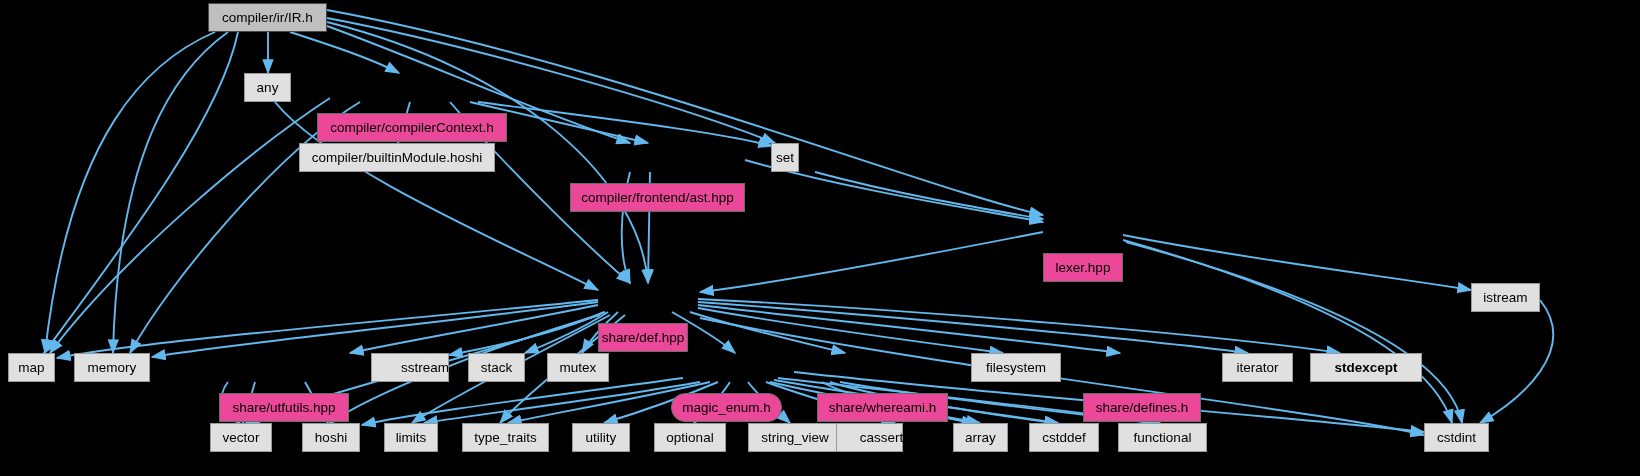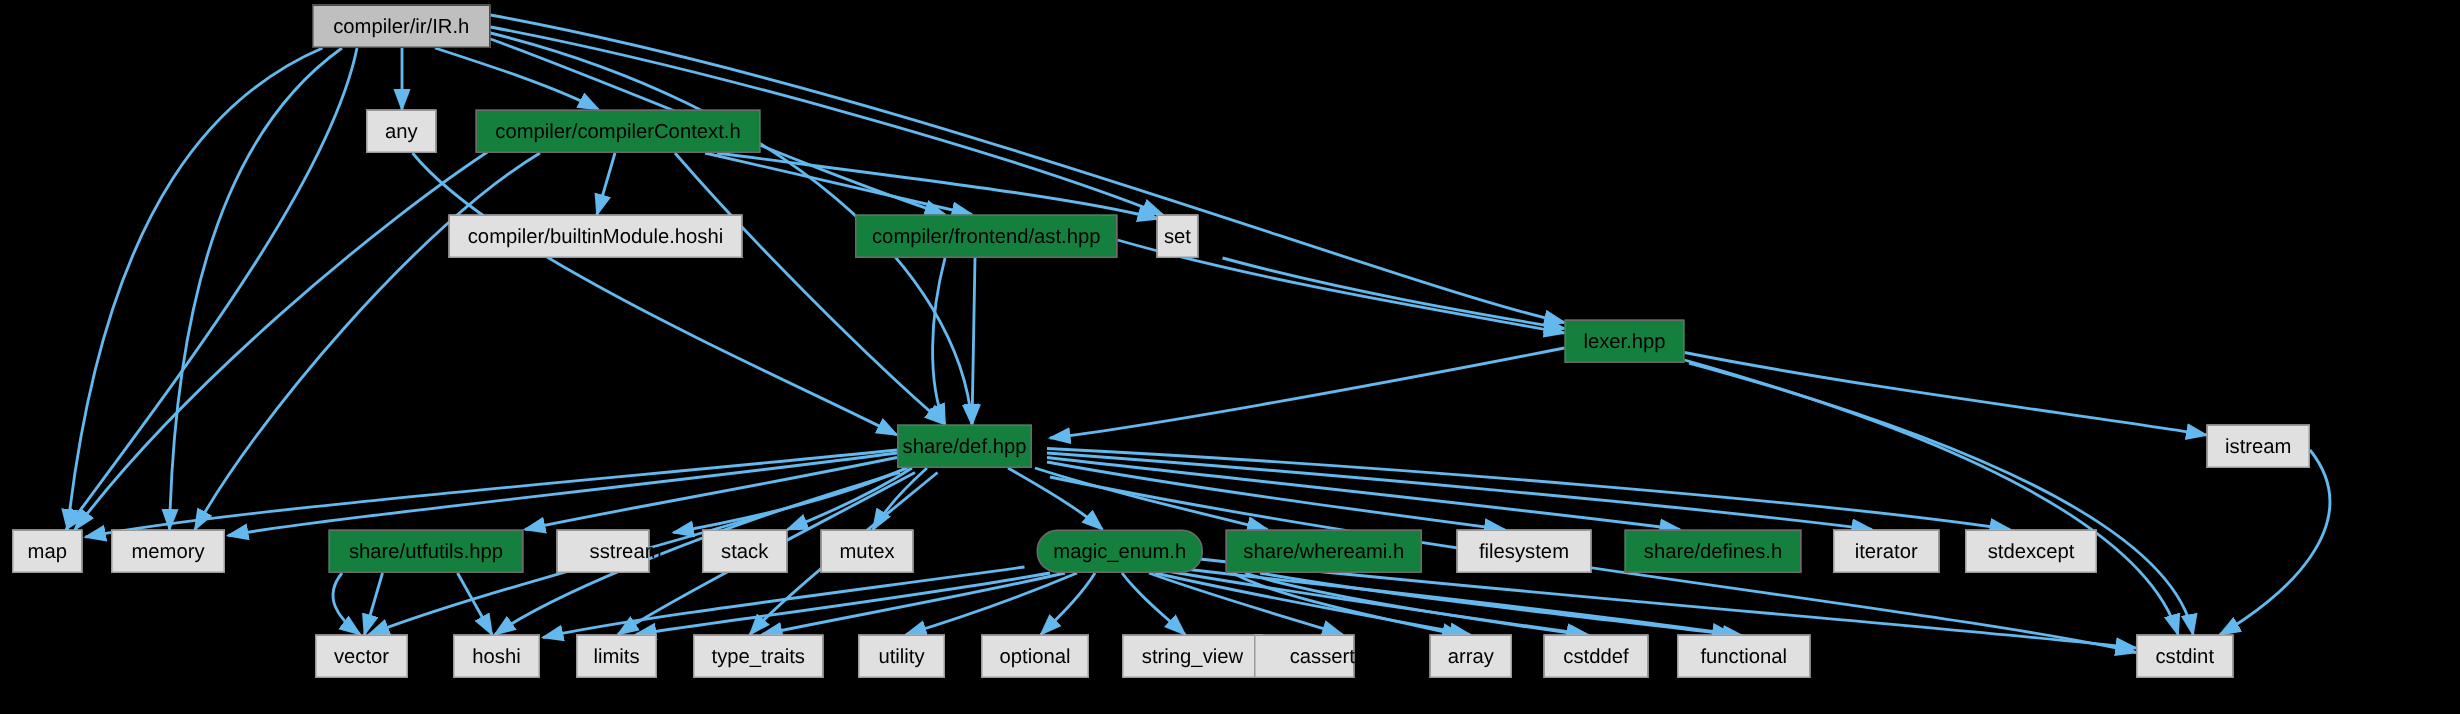--- a/index.html
+++ b/index.html
@@ -17,21 +17,21 @@
     display:flex;align-items:center;justify-content:center;
     font-size:13.5px;
     line-height:1;
     white-space:nowrap;
     height:29px;
     border:1px solid #808080;
     color:#000;
     z-index:5;
   }
   .node.sys{background:#e0e0e0;border-color:#9a9a9a;}
-  .node.proj{background:#15803d;border-color:#6b6b6b;}
+  .node.proj{background:#ec4899;border-color:#6b6b6b;margin-top:40px;}
   .node.root{background:#bfbfbf;border-color:#4a4a4a;}
 </style>
 </head>
 <body>
 
 <div id="graph-root">
   <svg class="edges" viewBox="0 0 1640 476">
     <defs>
       <marker id="arrow" markerWidth="9" markerHeight="9" refX="7.2" refY="3" orient="auto" markerUnits="strokeWidth">
         <path d="M0,0 L8,3 L0,6 z" fill="#63b8ee"></path>
@@ -129,45 +129,45 @@
       </div>
       <div class="node sys" style="left: 8px; top: 353px; width: 47px;">
         <span>map</span>
       </div>
       <div class="node sys" style="left: 74px; top: 353px; width: 76px;">
         <span>memory</span>
       </div>
       <div class="node proj" style="left: 219px; top: 353px; width: 130px;">
         <span>share/utfutils.hpp</span>
       </div>
-      <div class="node sys" style="left: 371px; top: 353px; width: 62px; padding-left: 30px;">
+      <div class="node sys" style="left: 371px; top: 353px; width: 78px; padding-left: 30px;">
         <span>sstream</span>
       </div>
       <div class="node sys" style="left: 468px; top: 353px; width: 57px;">
         <span>stack</span>
       </div>
       <div class="node sys" style="left: 547px; top: 353px; width: 62px;">
         <span>mutex</span>
       </div>
-      <div class="node proj" style="left: 691px; top: 353px; width: 111px; border-radius: 14px;">
+      <div class="node proj" style="left: 671px; top: 353px; width: 111px; border-radius: 14px;">
         <span>magic_enum.h</span>
       </div>
       <div class="node proj" style="left: 817px; top: 353px; width: 131px;">
         <span>share/whereami.h</span>
       </div>
       <div class="node sys" style="left: 971px; top: 353px; width: 90px;">
         <span>filesystem</span>
       </div>
       <div class="node proj" style="left: 1083px; top: 353px; width: 118px;">
         <span>share/defines.h</span>
       </div>
       <div class="node sys" style="left: 1222px; top: 353px; width: 71px;">
         <span>iterator</span>
       </div>
-      <div class="node sys" style="left: 1310px; top: 353px; width: 88px;">
+      <div class="node sys" style="left: 1310px; top: 353px; width: 112px; font-weight: bold;">
         <span>stdexcept</span>
       </div>
       <div class="node sys" style="left: 210px; top: 423px; width: 62px;">
         <span>vector</span>
       </div>
       <div class="node sys" style="left: 302px; top: 423px; width: 58px;">
         <span>hoshi</span>
       </div>
       <div class="node sys" style="left: 384px; top: 423px; width: 54px;">
         <span>limits</span>

